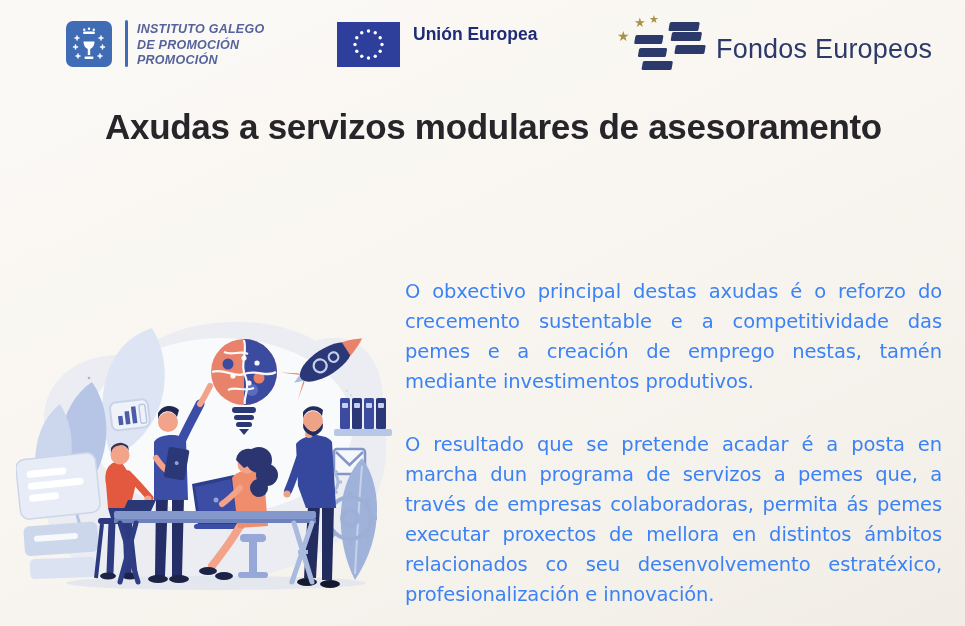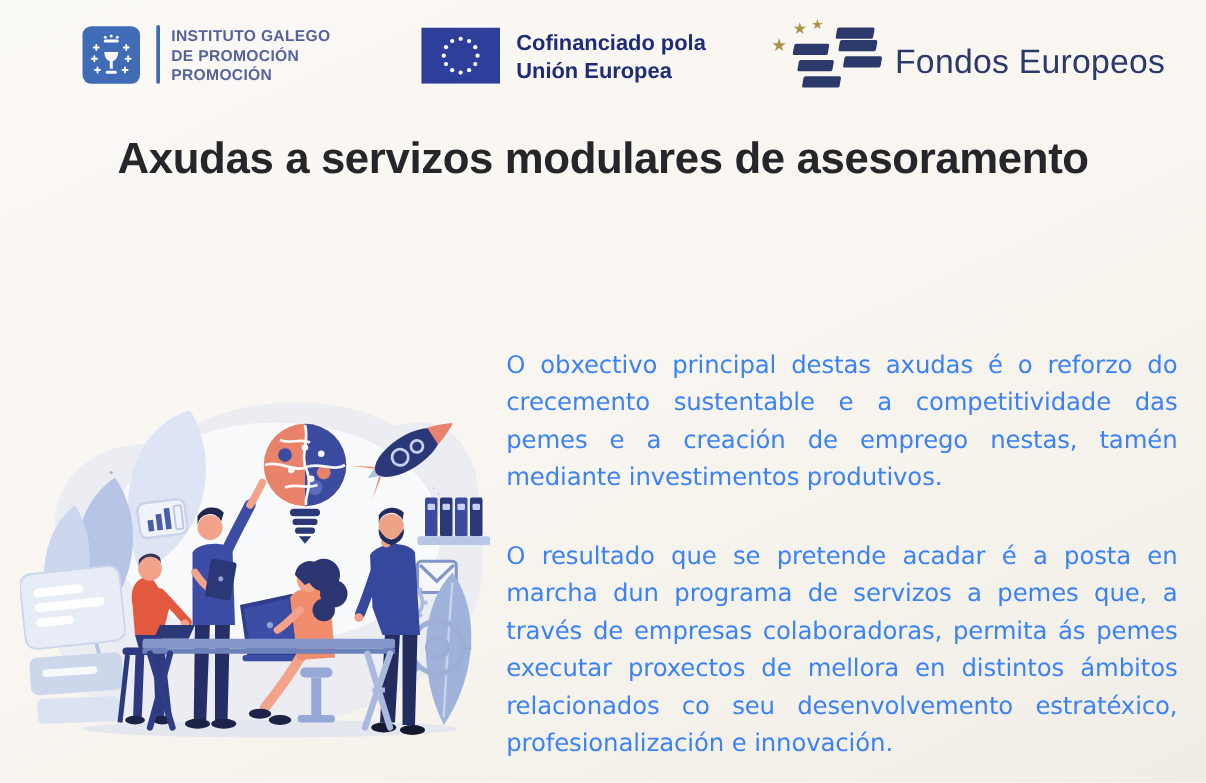--- a/index.html
+++ b/index.html
@@ -7,35 +7,35 @@
     width:965px;height:626px;position:relative;overflow:hidden;
     background:linear-gradient(155deg,#fbf9f6 0%,#f9f6f1 48%,#f1ede6 100%);
     font-family:"DejaVu Sans",sans-serif;
   }
   
   .logo{position:absolute;display:flex;}
   .igape{left:64px;top:20px;gap:9px;align-items:flex-start;}
   .igape-sep{width:3px;height:47px;background:#3f6cb4;border-radius:2px;margin-left:2px;}
   .igape-text{
     font-family:"Liberation Sans",sans-serif;font-weight:700;font-size:12.5px;
-    line-height:15.5px;color:#56639b;letter-spacing:.25px;padding-top:2px;white-space:nowrap;
+    line-height:15.5px;color:#56639b;letter-spacing:.25px;padding-top:2px;white-space:nowrap;font-style:italic;
   }
   .eu{left:337px;top:22px;gap:13px;align-items:flex-start;}
   .eu-text{
     font-family:"Liberation Sans",sans-serif;font-weight:700;font-size:17.5px;
     line-height:22px;color:#1e2c78;padding-top:1px;white-space:nowrap;
   }
   .fondos{left:614px;top:10px;gap:10px;align-items:center;}
   .fondos-text{
     font-family:"Liberation Sans",sans-serif;font-size:27px;font-weight:400;
     color:#2c3a6b;letter-spacing:.2px;white-space:nowrap;
   }
   
   .title{
-    position:absolute;top:104px;left:30px;width:905px;text-align:center;
+    position:absolute;top:104px;left:41px;width:905px;text-align:center;
     font-family:"Liberation Sans",sans-serif;font-weight:700;font-size:35px;
     line-height:46px;color:#26262a;letter-spacing:-.3px;
   }
   
   .paragraphs{
     position:absolute;left:405px;top:277px;width:537px;
     color:#3b82f6;font-size:19.5px;line-height:30px;text-align:justify;
     letter-spacing:-.1px;
   }
   .para + .para{margin-top:33px;}
@@ -89,21 +89,20 @@
         <circle cx="18" cy="22.5" r="1.7"></circle>
           <circle cx="19.8" cy="15.75" r="1.7"></circle>
         <circle cx="24.75" cy="10.81" r="1.7"></circle>
           <circle cx="31.5" cy="9" r="1.7"></circle>
         <circle cx="38.25" cy="10.81" r="1.7"></circle>
           <circle cx="43.2" cy="15.75" r="1.7"></circle>
       </g>
     </svg>
   </span>
   <div class="eu-text">
-    <div>Cofinanciado pola</div>
     <div>Unión Europea</div>
   </div>
 </div>
 
 <div class="logo fondos">
   <span>
     <svg width="92" height="74" viewBox="0 0 92 74">
       <text x="20" y="17" font-size="13" fill="#ab9248" font-family="DejaVu Sans">★</text>
       <text x="35" y="13" font-size="11" fill="#ab9248" font-family="DejaVu Sans">★</text>
       <text x="3" y="31" font-size="14" fill="#ab9248" font-family="DejaVu Sans">★</text>

